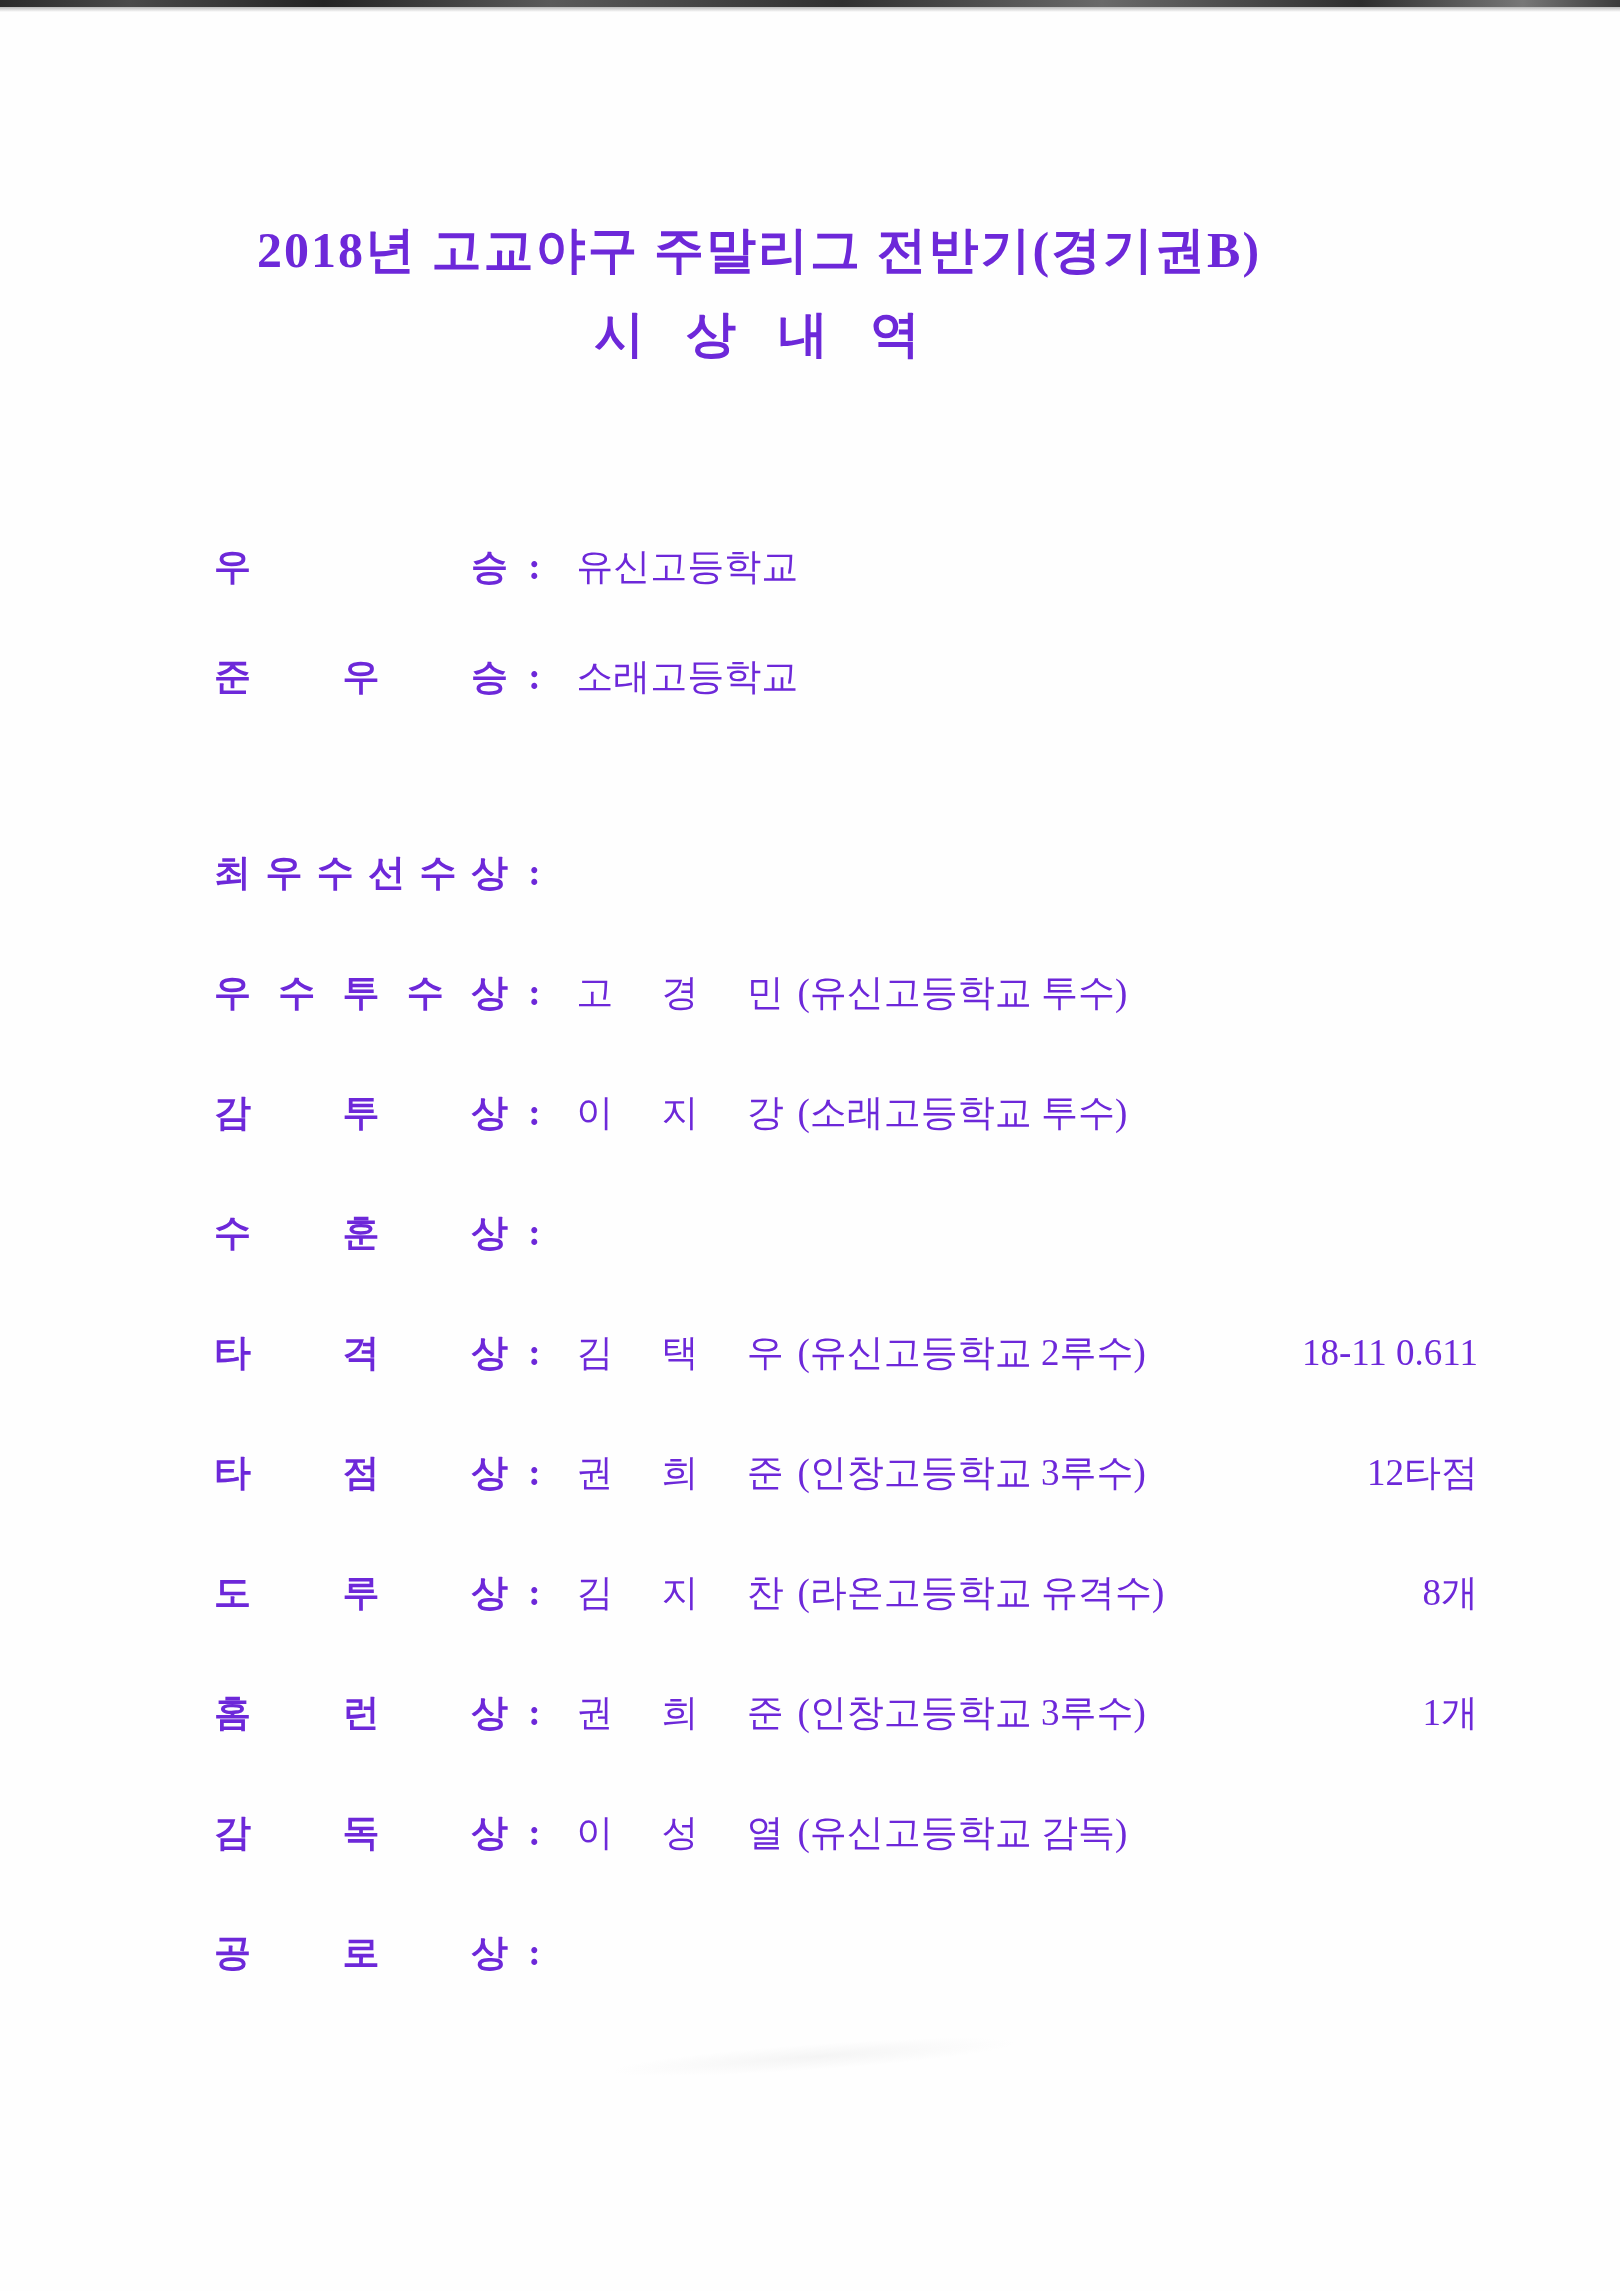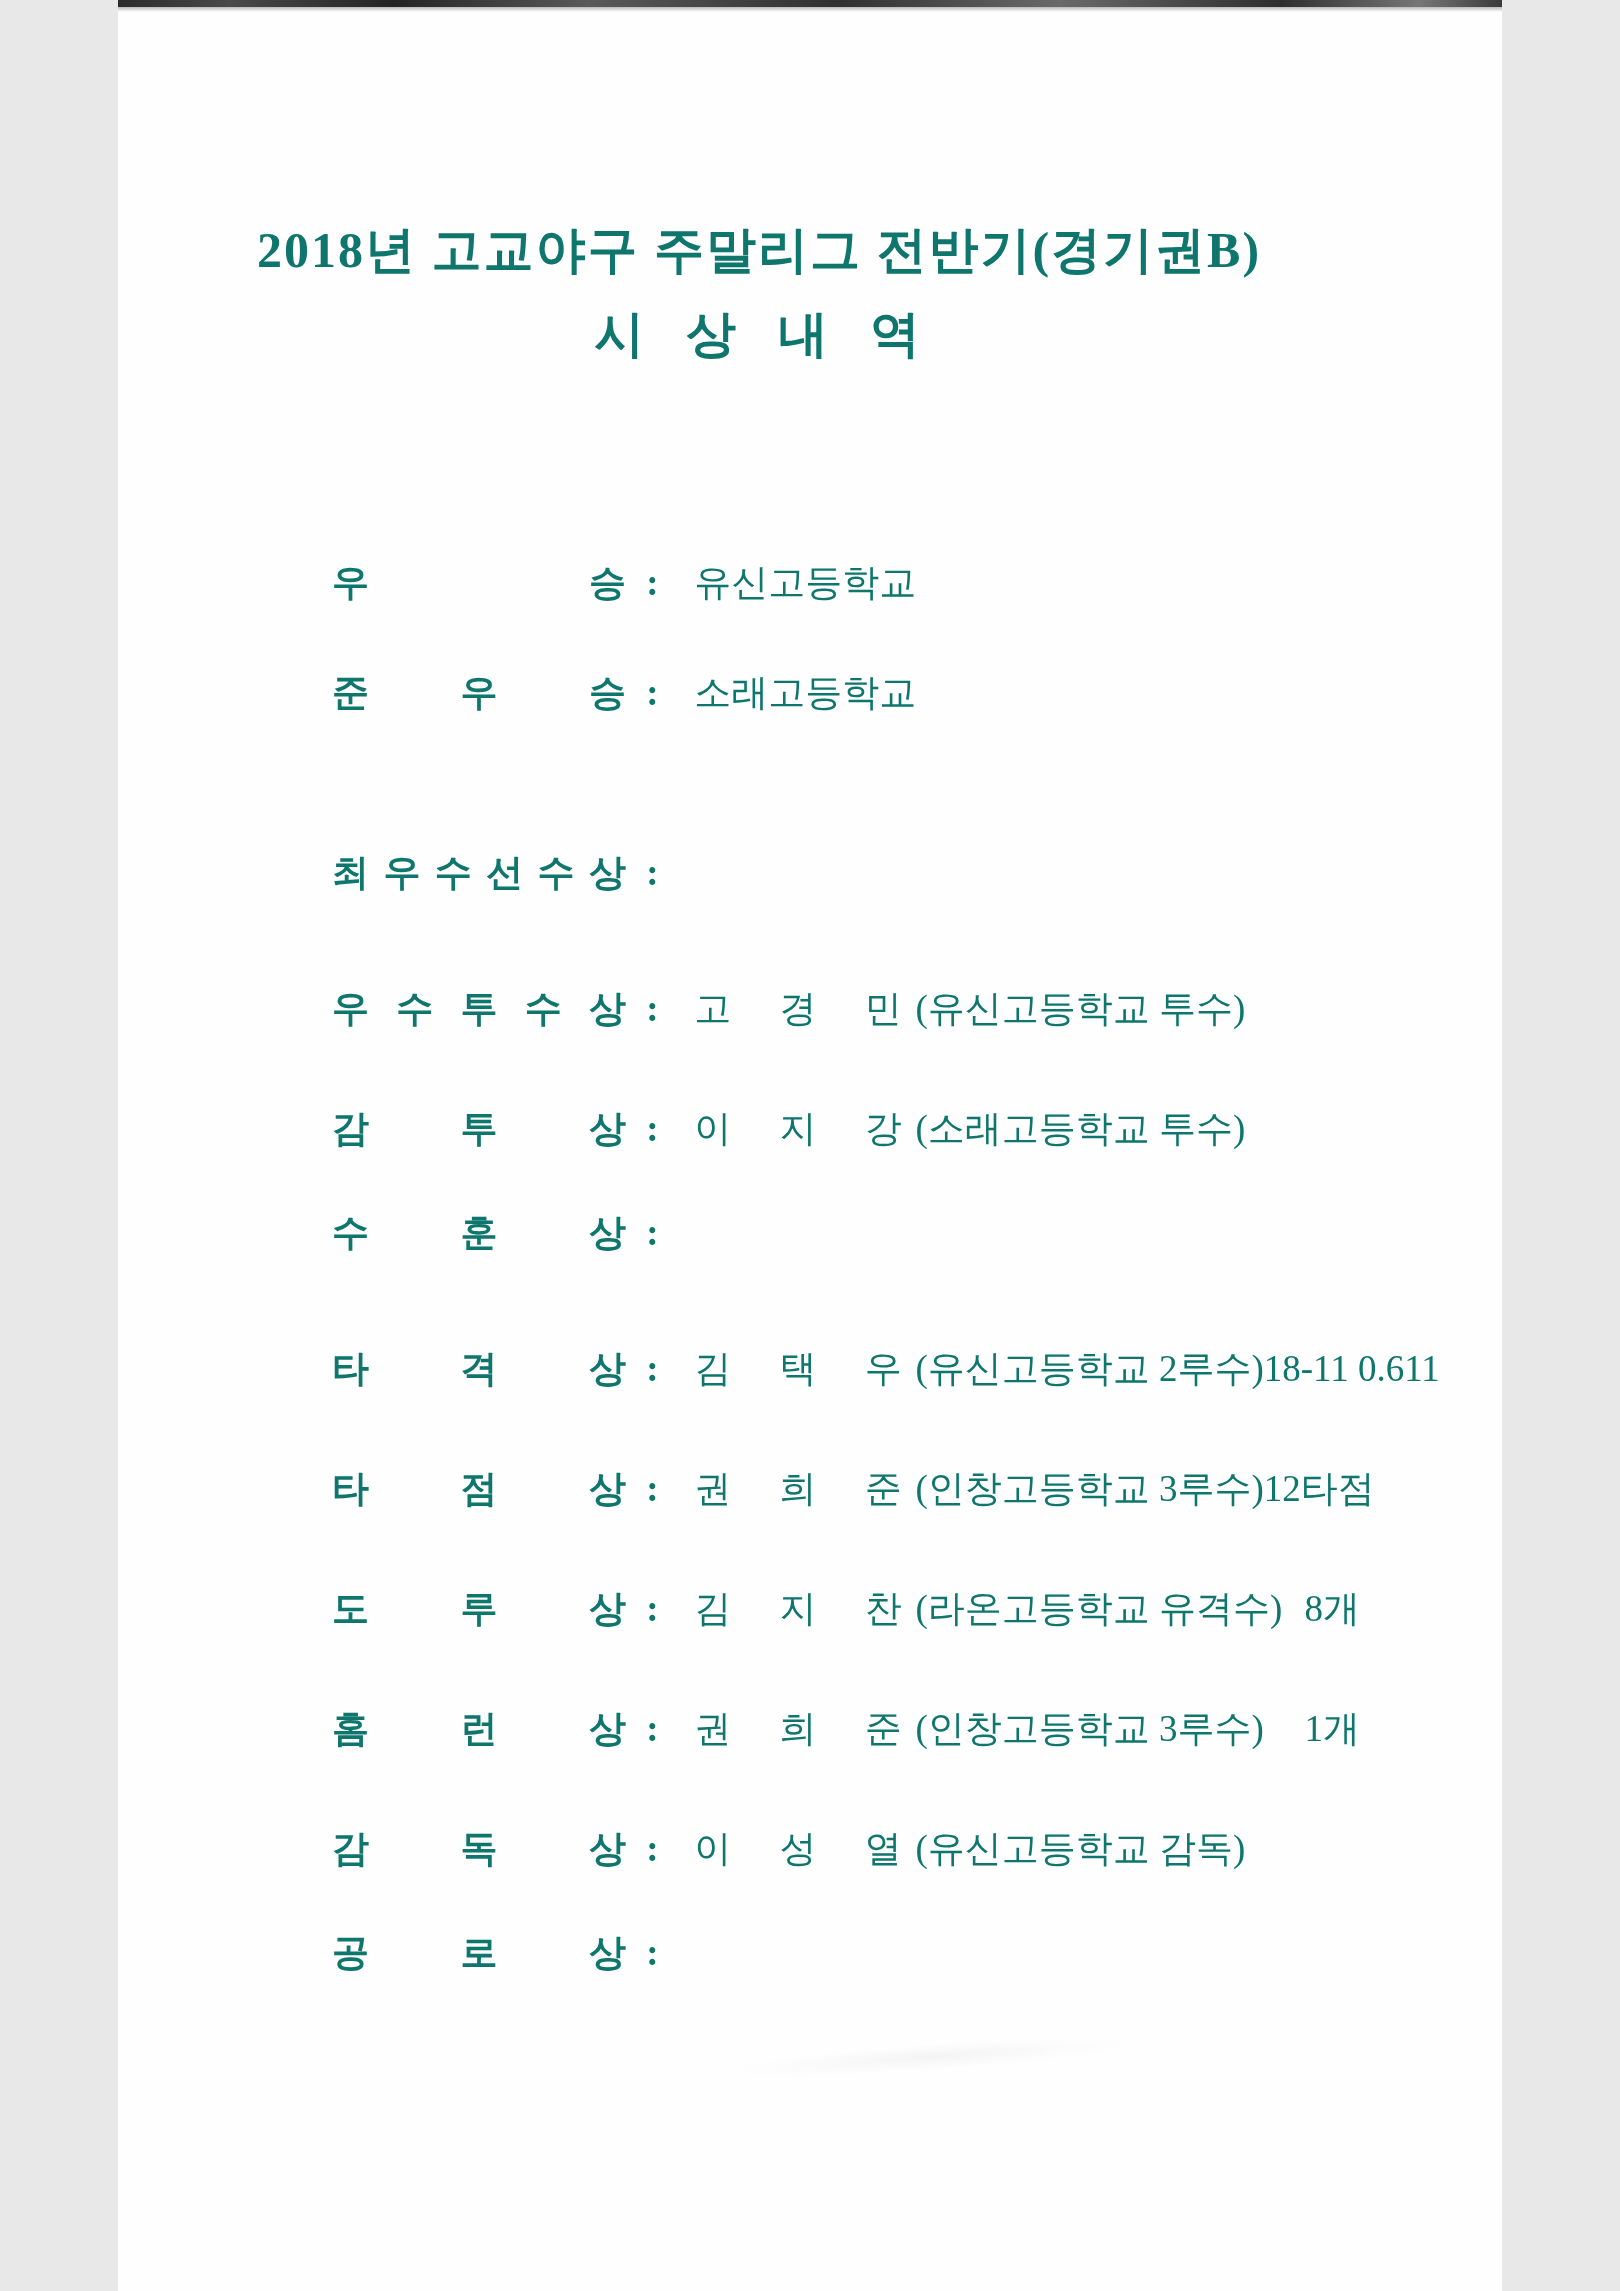--- a/index.html
+++ b/index.html
@@ -2,27 +2,27 @@
 <html lang="ko"><head>
 <meta charset="utf-8">
 <style>
   html, body {
     margin: 0;
     padding: 0;
     background: #e8e8e8;
   }
   .page {
     position: relative;
-    width: 1384px;
+    width: 1620px;
     height: 2292px;
     margin: 0 auto;
     background: #fefefe;
     overflow: hidden;
     font-family: "Liberation Serif", "DejaVu Serif", serif;
-    color: #0f766e;
+    color: #6d28d9;
   }
   
   .scan-strip {
     position: absolute;
     top: 0; left: 0;
     width: 100%;
     height: 6.9px;
     background: linear-gradient(to right,
       #2b2b2b 0%, #4a4a4a 8%, #242424 20%, #5a5a5a 34%,
       #303030 52%, #6a6a6a 68%, #2e2e2e 84%, #777 94%, #3a3a3a 100%);
@@ -84,21 +84,20 @@
   }
   .colon {
     flex: 0 0 25.5px;
     margin-left: 13.7px;
     text-align: center;
     font-weight: bold;
   }
   .row-value {
     margin-left: 29px;
     white-space: nowrap;
-    margin-top: 16px;
   }
   .award-name {
     word-spacing: 39px;
   }
   .award-affiliation {
     margin-left: 13.7px;
   }
   .row-stat {
     margin-left: auto;
     text-align: left;

